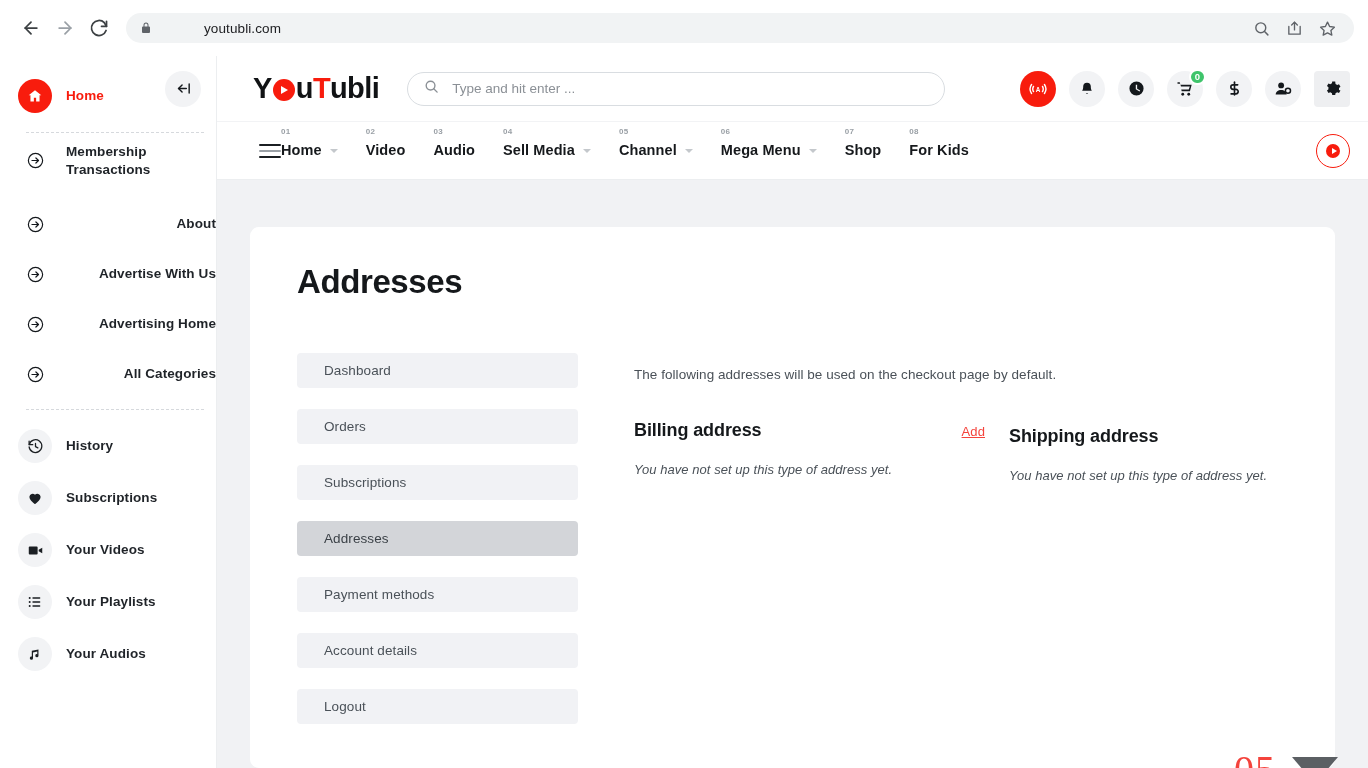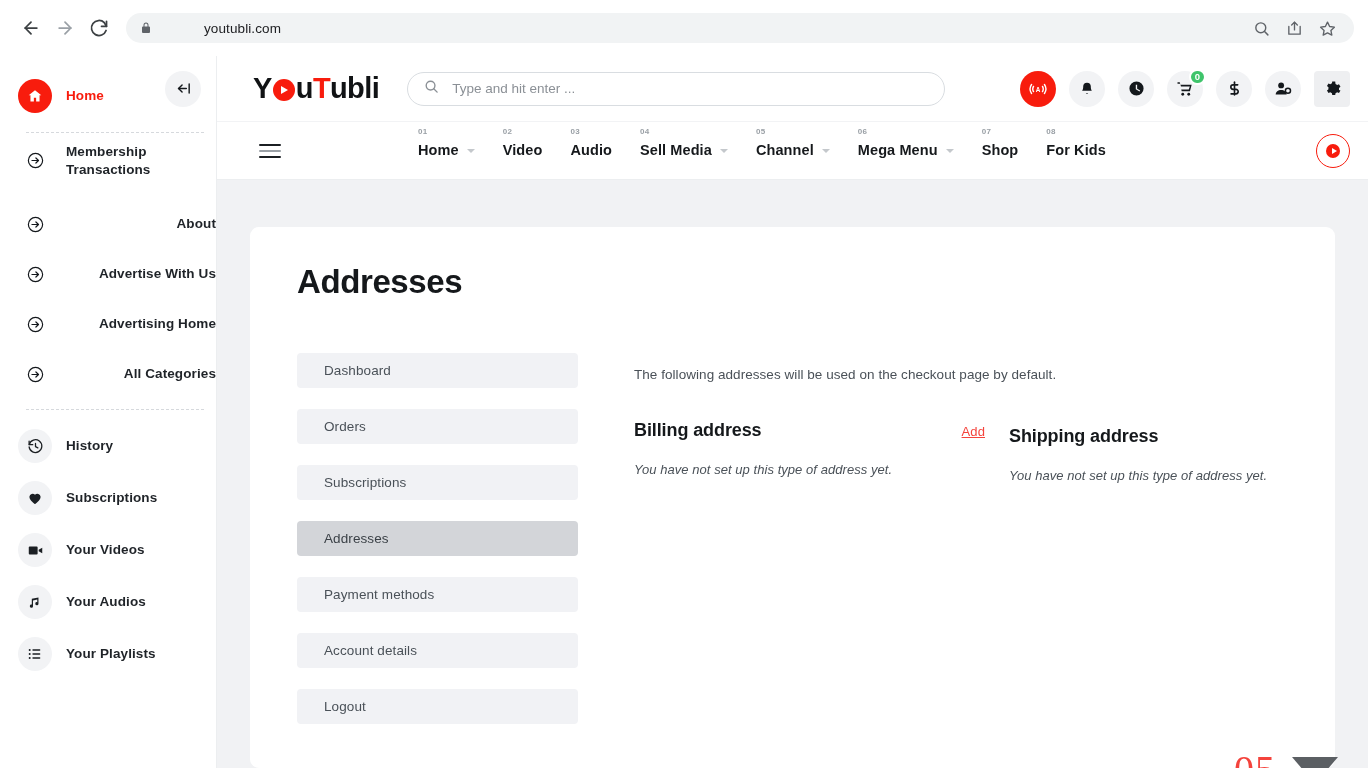--- a/index.html
+++ b/index.html
@@ -227,21 +227,20 @@
     width: 22px;
     margin-left: 42px;
     display: flex; flex-direction: column; gap: 4px;
     flex: 0 0 22px;
   }
   .burger i { display: block; height: 2px; background: #1b1f23; border-radius: 1px; }
   .burger i:nth-child(2) { background: #9aa0a6; }
   .nav-items {
     display: flex;
     align-items: flex-end;
-    margin-left: 137px;
     gap: 28px;
   }
   .nav-item {
     position: relative;
     padding-bottom: 2px;
     display: flex;
     align-items: baseline;
     gap: 8px;
   }
   .nav-num {
@@ -547,38 +546,38 @@
             <rect x="2.5" y="6.5" width="12.5" height="11" rx="1.3"></rect>
             <path d="M16.5 11 21.5 8v8l-5-3z"></path>
           </svg>
       </span>
       <span class="side-label">Your Videos</span>
     </div>
 
     <div class="side-row">
       <span class="side-ico">
         <svg width="16" height="16" viewBox="0 0 24 24" fill="currentColor">
-            <path d="M9 18.2a2.4 2.4 0 1 1-1.8-2.3V7.2l10-2.1v9.4a2.4 2.4 0 1 1-1.8-2.3V8.1L9 9.6z"></path>
-          </svg>
-      </span>
-      <span class="side-label">Your Audios</span>
-    </div>
-
-    <div class="side-row">
-      <span class="side-ico">
-        <svg width="16" height="16" viewBox="0 0 24 24" fill="currentColor">
             <circle cx="4" cy="6" r="1.5"></circle>
             <circle cx="4" cy="12" r="1.5"></circle>
             <circle cx="4" cy="18" r="1.5"></circle>
             <rect x="8" y="5" width="12" height="2" rx="1"></rect>
             <rect x="8" y="11" width="12" height="2" rx="1"></rect>
             <rect x="8" y="17" width="12" height="2" rx="1"></rect>
           </svg>
       </span>
       <span class="side-label">Your Playlists</span>
+    </div>
+
+    <div class="side-row">
+      <span class="side-ico">
+        <svg width="16" height="16" viewBox="0 0 24 24" fill="currentColor">
+            <path d="M9 18.2a2.4 2.4 0 1 1-1.8-2.3V7.2l10-2.1v9.4a2.4 2.4 0 1 1-1.8-2.3V8.1L9 9.6z"></path>
+          </svg>
+      </span>
+      <span class="side-label">Your Audios</span>
     </div>
 
   </aside>
 
   <div class="main">
 
     <header class="site-header">
       <div class="collapse-btn">
         <svg width="17" height="17" viewBox="0 0 24 24" fill="none" stroke="#14181c" stroke-width="2" stroke-linecap="round" stroke-linejoin="round">
             <line x1="16" y1="12" x2="5" y2="12"></line>

